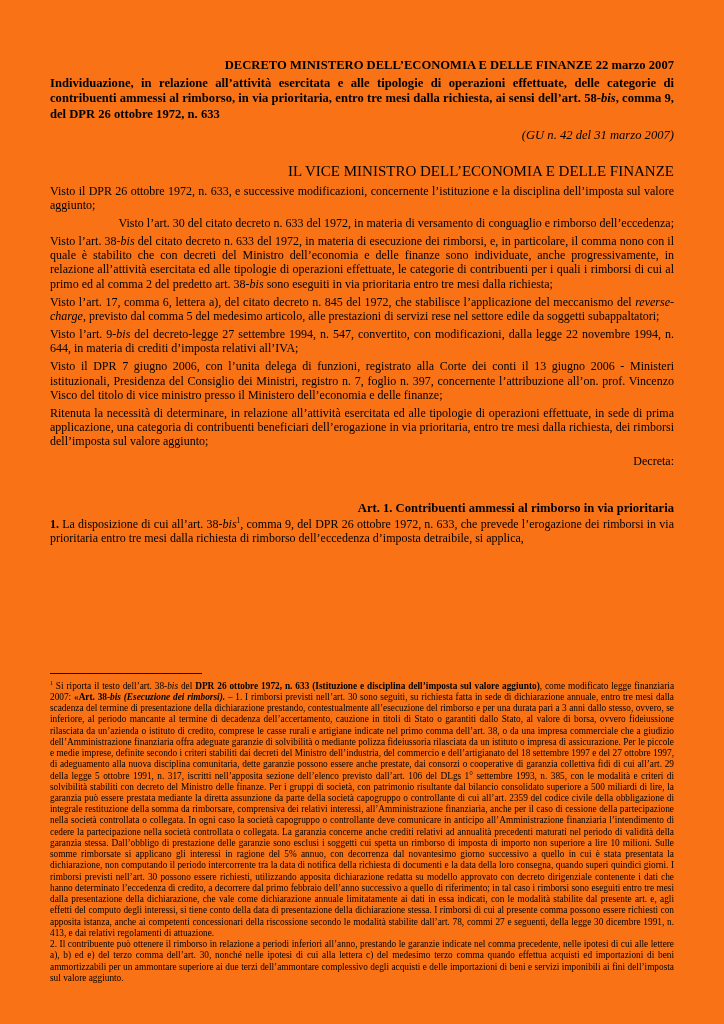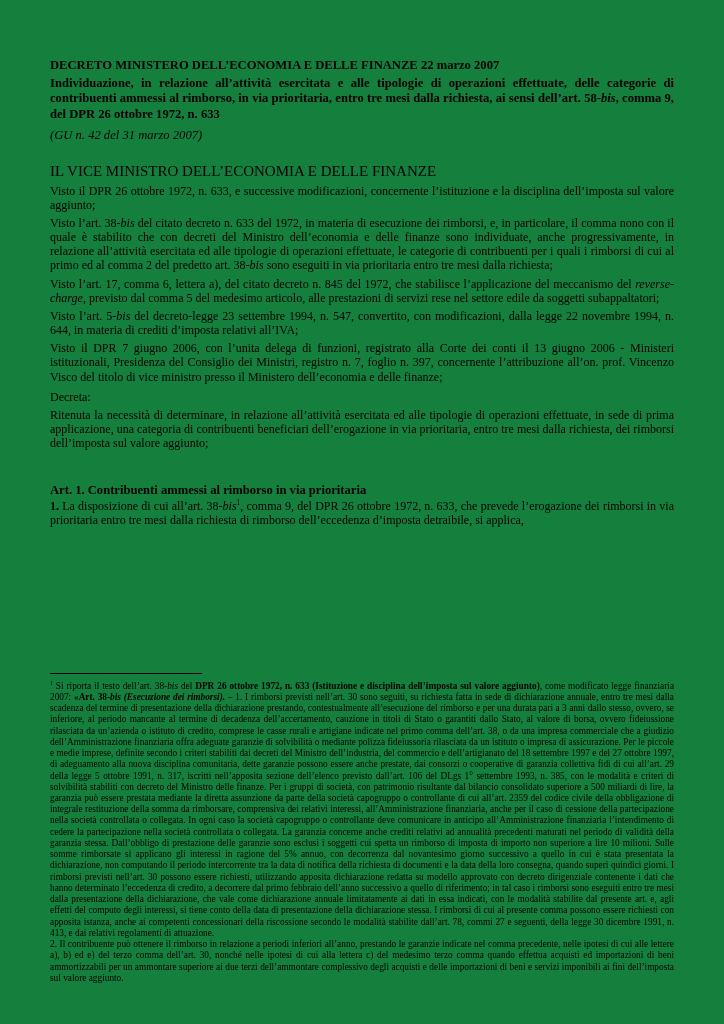--- a/index.html
+++ b/index.html
@@ -7,21 +7,22 @@
   body {
     width: 724px; height: 1024px;
     font-family: "Liberation Serif", serif;
     color: #000000;
     overflow: hidden;
   }
   .page {
     width: 724px; height: 1024px;
     padding: 58px 50px 40px 50px;
     display: flex; flex-direction: column;
-    background: #15803d;
+    background: #f97316;
+    align-items: flex-end;
   }
   .title {
     font-size: 12.6px; font-weight: bold; line-height: 1.25;
   }
   .subtitle {
     font-size: 12.6px; font-weight: bold; line-height: 1.25;
     text-align: justify; margin-top: 2px;
   }
   .gu {
     font-size: 12.6px; font-style: italic; margin-top: 5px; line-height: 1.25;
@@ -56,27 +57,28 @@
 
   <h1 class="title">DECRETO MINISTERO DELL’ECONOMIA E DELLE FINANZE 22 marzo 2007</h1>
 
   <h2 class="subtitle"><span class="b">Individuazione, in relazione all’attività esercitata e alle tipologie di operazioni effettuate, delle categorie di contribuenti ammessi al rimborso, in via prioritaria, entro tre mesi dalla richiesta, ai sensi dell’art. 58-</span><span class="bi">bis</span><span class="b">, comma 9, del DPR 26 ottobre 1972, n. 633</span></h2>
 
   <p class="gu">(GU n. 42 del 31 marzo 2007)</p>
 
   <p class="issuer">IL VICE MINISTRO DELL’ECONOMIA E DELLE FINANZE</p>
 
   <p class="para"><span>Visto il DPR 26 ottobre 1972, n. 633, e successive modificazioni, concernente l’istituzione e la disciplina dell’imposta sul valore aggiunto;</span></p>
+  <p class="para"><span>Visto l’art. 30 del citato decreto n. 633 del 1972, in materia di versamento di conguaglio e rimborso dell’eccedenza;</span></p>
   <p class="para"><span>Visto l’art. 38-</span><span class="i">bis</span><span> del citato decreto n. 633 del 1972, in materia di esecuzione dei rimborsi, e, in particolare, il comma nono con il quale è stabilito che con decreti del Ministro dell’economia e delle finanze sono individuate, anche progressivamente, in relazione all’attività esercitata ed alle tipologie di operazioni effettuate, le categorie di contribuenti per i quali i rimborsi di cui al primo ed al comma 2 del predetto art. 38-</span><span class="i">bis</span><span> sono eseguiti in via prioritaria entro tre mesi dalla richiesta;</span></p>
   <p class="para"><span>Visto l’art. 17, comma 6, lettera a), del citato decreto n. 845 del 1972, che stabilisce l’applicazione del meccanismo del </span><span class="i">reverse-charge</span><span>, previsto dal comma 5 del medesimo articolo, alle prestazioni di servizi rese nel settore edile da soggetti subappaltatori;</span></p>
-  <p class="para"><span>Visto l’art. 5-</span><span class="i">bis</span><span> del decreto-legge 23 settembre 1994, n. 547, convertito, con modificazioni, dalla legge 22 novembre 1994, n. 644, in materia di crediti d’imposta relativi all’IVA;</span></p>
+  <p class="para"><span>Visto l’art. 9-</span><span class="i">bis</span><span> del decreto-legge 27 settembre 1994, n. 547, convertito, con modificazioni, dalla legge 22 novembre 1994, n. 644, in materia di crediti d’imposta relativi all’IVA;</span></p>
   <p class="para"><span>Visto il DPR 7 giugno 2006, con l’unita delega di funzioni, registrato alla Corte dei conti il 13 giugno 2006 - Ministeri istituzionali, Presidenza del Consiglio dei Ministri, registro n. 7, foglio n. 397, concernente l’attribuzione all’on. prof. Vincenzo Visco del titolo di vice ministro presso il Ministero dell’economia e delle finanze;</span></p>
+  <p class="para"><span>Ritenuta la necessità di determinare, in relazione all’attività esercitata ed alle tipologie di operazioni effettuate, in sede di prima applicazione, una categoria di contribuenti beneficiari dell’erogazione in via prioritaria, entro tre mesi dalla richiesta, dei rimborsi dell’imposta sul valore aggiunto;</span></p>
+
   <p class="para decreta">Decreta:</p>
-
-  <p class="para"><span>Ritenuta la necessità di determinare, in relazione all’attività esercitata ed alle tipologie di operazioni effettuate, in sede di prima applicazione, una categoria di contribuenti beneficiari dell’erogazione in via prioritaria, entro tre mesi dalla richiesta, dei rimborsi dell’imposta sul valore aggiunto;</span></p>
 
   <h3 class="art-heading">Art. 1. Contribuenti ammessi al rimborso in via prioritaria</h3>
 
   <p class="para art-para"><span class="b">1.</span><span> La disposizione di cui all’art. 38-</span><span class="i">bis</span><span class="sup">1</span><span>, comma 9, del DPR 26 ottobre 1972, n. 633, che prevede l’erogazione dei rimborsi in via prioritaria entro tre mesi dalla richiesta di rimborso dell’eccedenza d’imposta detraibile, si applica,</span></p>
 
   <div class="footnote-block">
     <div class="footnote-sep"></div>
     <div class="footnote">
       <p><span class="sup">1</span><span> Si riporta il testo dell’art. 38-</span><span class="i">bis</span><span> del </span><span class="b">DPR 26 ottobre 1972, n. 633</span><span class="b"> (Istituzione e disciplina dell’imposta sul valore aggiunto)</span><span>, come modificato legge finanziaria 2007: «</span><span class="b">Art. 38-</span><span class="bi">bis</span><span class="bi"> (Esecuzione dei rimborsi).</span><span> – 1. I rimborsi previsti nell’art. 30 sono seguiti, su richiesta fatta in sede di dichiarazione annuale, entro tre mesi dalla scadenza del termine di presentazione della dichiarazione prestando, contestualmente all’esecuzione del rimborso e per una durata pari a 3 anni dallo stesso, ovvero, se inferiore, al periodo mancante al termine di decadenza dell’accertamento, cauzione in titoli di Stato o garantiti dallo Stato, al valore di borsa, ovvero fideiussione rilasciata da un’azienda o istituto di credito, comprese le casse rurali e artigiane indicate nel primo comma dell’art. 38, o da una impresa commerciale che a giudizio dell’Amministrazione finanziaria offra adeguate garanzie di solvibilità o mediante polizza fideiussoria rilasciata da un istituto o impresa di assicurazione. Per le piccole e medie imprese, definite secondo i criteri stabiliti dai decreti del Ministro dell’industria, del commercio e dell’artigianato del 18 settembre 1997 e del 27 ottobre 1997, di adeguamento alla nuova disciplina comunitaria, dette garanzie possono essere anche prestate, dai consorzi o cooperative di garanzia collettiva fidi di cui all’art. 29 della legge 5 ottobre 1991, n. 317, iscritti nell’apposita sezione dell’elenco previsto dall’art. 106 del DLgs 1° settembre 1993, n. 385, con le modalità e criteri di solvibilità stabiliti con decreto del Ministro delle finanze. Per i gruppi di società, con patrimonio risultante dal bilancio consolidato superiore a 500 miliardi di lire, la garanzia può essere prestata mediante la diretta assunzione da parte della società capogruppo o controllante di cui all’art. 2359 del codice civile della obbligazione di integrale restituzione della somma da rimborsare, comprensiva dei relativi interessi, all’Amministrazione finanziaria, anche per il caso di cessione della partecipazione nella società controllata o collegata. In ogni caso la società capogruppo o controllante deve comunicare in anticipo all’Amministrazione finanziaria l’intendimento di cedere la partecipazione nella società controllata o collegata. La garanzia concerne anche crediti relativi ad annualità precedenti maturati nel periodo di validità della garanzia stessa. Dall’obbligo di prestazione delle garanzie sono esclusi i soggetti cui spetta un rimborso di imposta di importo non superiore a lire 10 milioni. Sulle somme rimborsate si applicano gli interessi in ragione del 5% annuo, con decorrenza dal novantesimo giorno successivo a quello in cui è stata presentata la dichiarazione, non computando il periodo intercorrente tra la data di notifica della richiesta di documenti e la data della loro consegna, quando superi quindici giorni. I rimborsi previsti nell’art. 30 possono essere richiesti, utilizzando apposita dichiarazione redatta su modello approvato con decreto dirigenziale contenente i dati che hanno determinato l’eccedenza di credito, a decorrere dal primo febbraio dell’anno successivo a quello di riferimento; in tal caso i rimborsi sono eseguiti entro tre mesi dalla presentazione della dichiarazione, che vale come dichiarazione annuale limitatamente ai dati in essa indicati, con le modalità stabilite dal presente art. e, agli effetti del computo degli interessi, si tiene conto della data di presentazione della dichiarazione stessa. I rimborsi di cui al presente comma possono essere richiesti con apposita istanza, anche ai competenti concessionari della riscossione secondo le modalità stabilite dall’art. 78, commi 27 e seguenti, della legge 30 dicembre 1991, n. 413, e dai relativi regolamenti di attuazione.</span></p>
       <p>2. Il contribuente può ottenere il rimborso in relazione a periodi inferiori all’anno, prestando le garanzie indicate nel comma precedente, nelle ipotesi di cui alle lettere a), b) ed e) del terzo comma dell’art. 30, nonché nelle ipotesi di cui alla lettera c) del medesimo terzo comma quando effettua acquisti ed importazioni di beni ammortizzabili per un ammontare superiore ai due terzi dell’ammontare complessivo degli acquisti e delle importazioni di beni e servizi imponibili ai fini dell’imposta sul valore aggiunto.</p>

